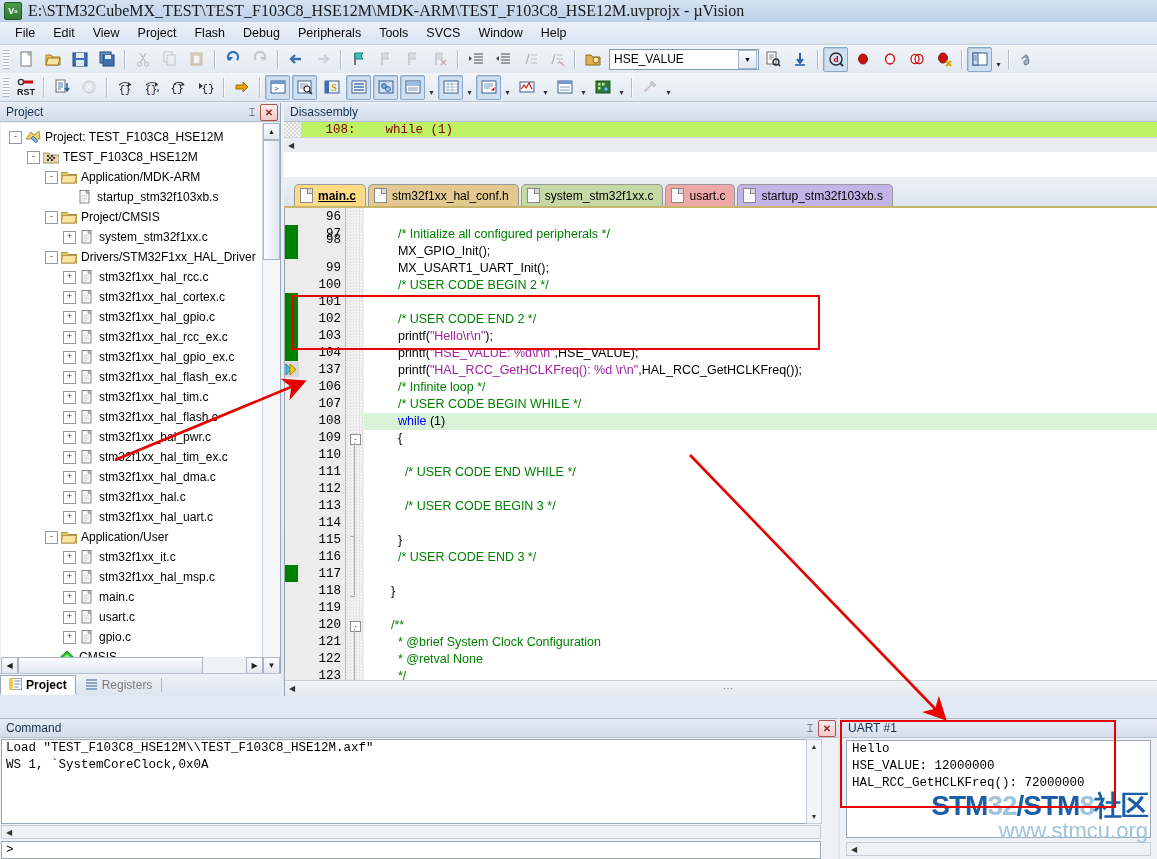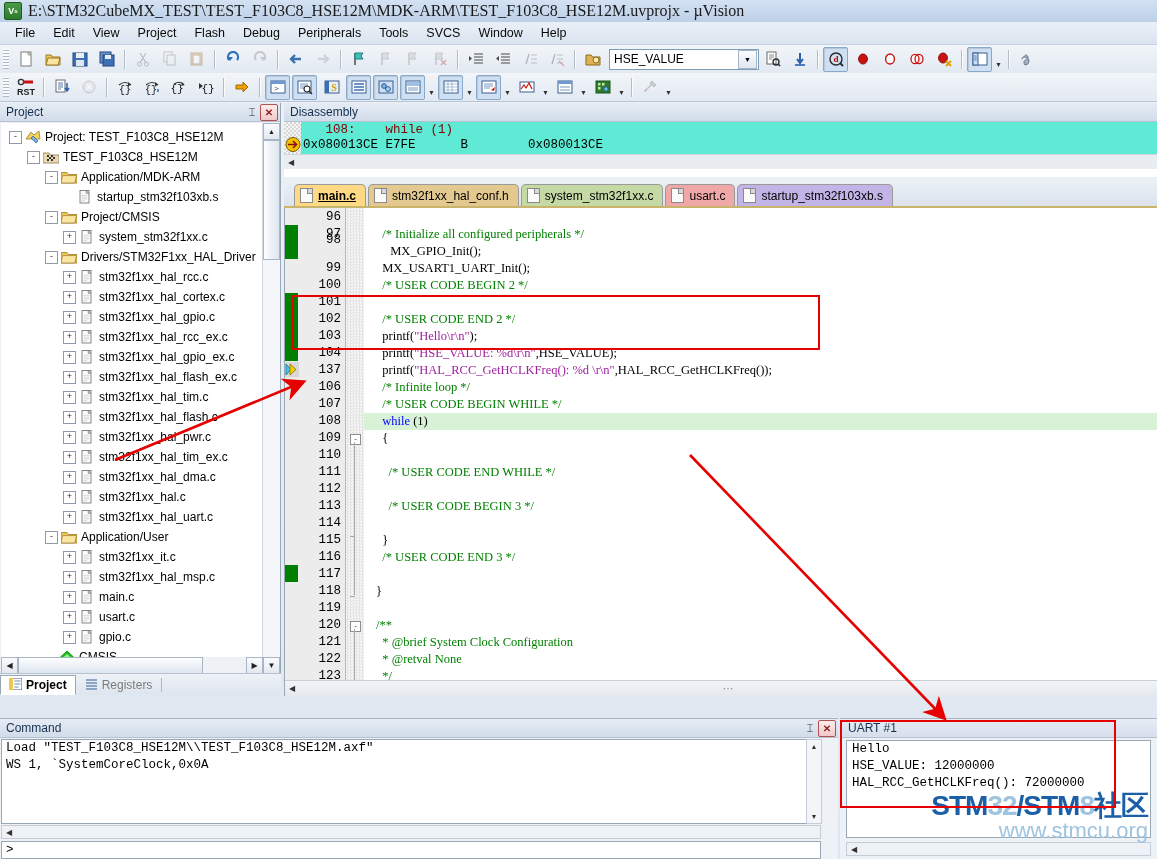--- a/index.html
+++ b/index.html
@@ -107,21 +107,21 @@
     font-weight:bold;color:#000;}
   .ptab.inact{color:#7c7c7c;}
   .ptabsep{width:1px;height:14px;background:#b0bac6;align-self:center;}
 
   
   .disasm{position:absolute;left:284px;top:103px;width:873px;height:74px;
     background:#fff;box-sizing:border-box;}
   .disasmHdr{height:19px;background:linear-gradient(#e6ecf4,#d2dcea);
     border-bottom:1px solid #b5c1d0;display:flex;align-items:center;padding-left:6px;
     font-size:12px;color:#15304f;box-sizing:border-box;}
-  .disasmBody{position:relative;height:47px;background:#5eead4;overflow:hidden;}
+  .disasmBody{position:relative;height:30px;background:#bef264;overflow:hidden;}
   .dgutter{position:absolute;left:0;top:0;width:17px;height:41px;
     background:repeating-conic-gradient(#d8d8d8 0% 25%, #f4f4f4 0% 50%) 0 0/4px 4px;}
   .dline{position:absolute;left:19px;white-space:pre;
     font-family:"Liberation Mono",monospace;font-size:12.5px;}
   .dhscroll{position:absolute;left:0;bottom:0;width:873px;height:14px;
     background:#e9edf2;border-top:1px solid #cdd5df;display:flex;align-items:center;}
 
   
   .edit{position:absolute;left:284px;top:183px;width:873px;height:529px;}
   .etabs{height:25px;background:linear-gradient(#eaeff6,#dbe3ed);
@@ -139,22 +139,22 @@
   .ebody{position:relative;height:488px;background:#fff;
     border-left:1px solid #9aa7b5;box-sizing:border-box;overflow:hidden;}
   .egutter{position:absolute;left:0;top:0;width:13px;height:488px;background:#ececec;}
   .enums{position:absolute;left:13px;top:0;width:47px;height:488px;background:#ececec;
     border-right:1px solid #b9b9b9;}
   .efold{position:absolute;left:61px;top:0;width:18px;height:488px;
     background:repeating-conic-gradient(#e4e4e4 0% 25%, #f7f7f7 0% 50%) 0 0/3px 3px;}
   .ecode{position:absolute;left:79px;top:0;right:0;height:488px;}
   .ln{position:absolute;right:4px;width:43px;text-align:right;
     font-family:"Liberation Mono",monospace;font-size:12.5px;color:#000;line-height:17px;}
-  .cl{position:absolute;left:12px;white-space:pre;
-    font-family:Liberation Serif, serif;font-size:12.5px;line-height:17px;}
+  .cl{position:absolute;left:0;white-space:pre;
+    font-family:Liberation Sans, sans-serif;font-size:12.5px;line-height:17px;padding-left:27px;}
   .cm{color:#008000;} .kw{color:#0000ff;text-align:right;} .st{color:#a020a0;} .pl{color:#000;}
   .curline{position:absolute;left:0;right:0;height:17px;background:#d8f2d8;}
   .gmark{position:absolute;left:0;width:13px;background:#008000;}
   .foldbox{position:absolute;width:9px;height:9px;border:1px solid #8d8d8d;background:#fff;
     font-size:8px;line-height:7px;text-align:center;color:#333;
     font-family:"Liberation Sans",sans-serif;}
   .foldline{position:absolute;width:1px;background:#a9a9a9;}
   .foldtick{position:absolute;height:1px;width:5px;background:#a9a9a9;}
   .ehscroll{position:absolute;left:0;bottom:0;width:873px;height:16px;
     background:linear-gradient(#f2f4f7,#e4e9ef);border-top:1px solid #c6ced8;
@@ -1039,21 +1039,21 @@
           <div class="foldtick" style="left: 4px; top: 328px;"></div>
           <div class="foldtick" style="left: 4px; top: 388px;"></div>
           <div class="foldbox" style="left: 4px; top: 413px;">-</div>
           <div class="foldtick" style="left: 4px; top: 473px;"></div>
           <div class="foldline" style="left: 8px; top: 234px; height: 153px;"></div>
           <div class="foldline" style="left: 8px; top: 421px; height: 51px;"></div>
         </div>
       <div class="ecode" id="code-host">
           <div class="cl" style="top: 1px;"></div>
           <div class="cl" style="top: 18px;"><span class="cm">  /* Initialize all configured peripherals */</span></div>
-          <div class="cl" style="top: 35px; margin-left: 8px;"><span class="pl">  MX_GPIO_Init();</span></div>
+          <div class="cl" style="top: 35px;"><span class="pl">  MX_GPIO_Init();</span></div>
           <div class="cl" style="top: 52px;"><span class="pl">  MX_USART1_UART_Init();</span></div>
           <div class="cl" style="top: 69px;"><span class="cm">  /* USER CODE BEGIN 2 */</span></div>
           <div class="cl" style="top: 86px;"></div>
           <div class="cl" style="top: 103px;"><span class="cm">  /* USER CODE END 2 */</span></div>
           <div class="cl" style="top: 120px;"><span class="pl">  printf(</span><span class="st">"Hello\r\n"</span><span class="pl">);</span></div>
           <div class="cl" style="top: 137px;"><span class="pl">  printf(</span><span class="st">"HSE_VALUE: %d\r\n"</span><span class="pl">,HSE_VALUE);</span></div>
           <div class="cl" style="top: 154px;"><span class="pl">  printf(</span><span class="st">"HAL_RCC_GetHCLKFreq(): %d \r\n"</span><span class="pl">,HAL_RCC_GetHCLKFreq());</span></div>
           <div class="cl" style="top: 171px;"><span class="cm">  /* Infinite loop */</span></div>
           <div class="cl" style="top: 188px;"><span class="cm">  /* USER CODE BEGIN WHILE */</span></div>
           <div class="curline" style="top: 205px;"></div>

